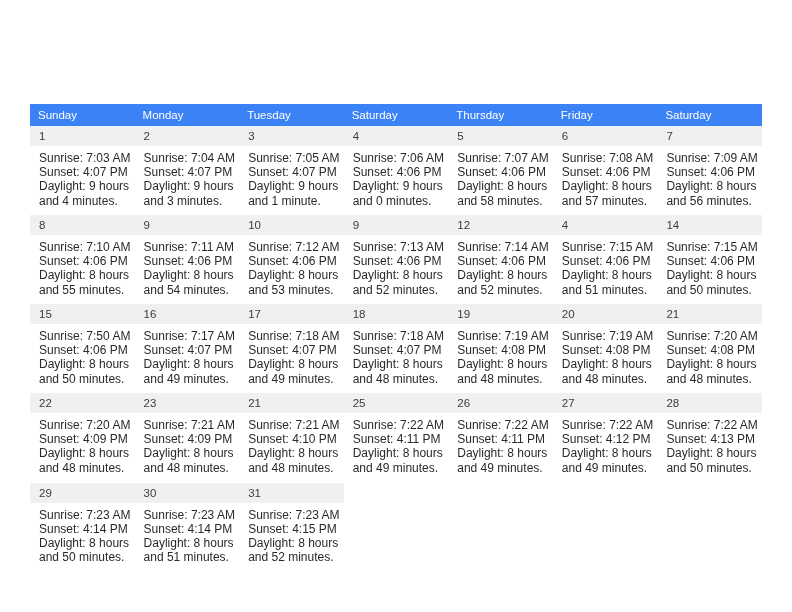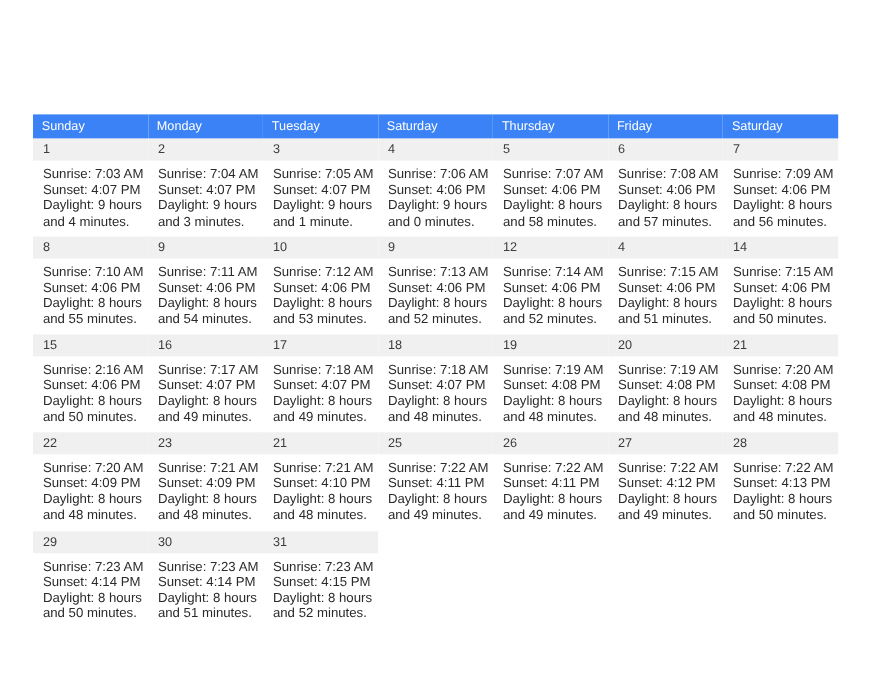--- a/index.html
+++ b/index.html
@@ -294,21 +294,21 @@
               <div>Daylight: 8 hours</div>
               <div>and 50 minutes.</div>
             </div>
           </td>
         </tr>
 
         <tr>
           <td class="daycell">
             <div class="daynum">15</div>
             <div class="info">
-              <div>Sunrise: 2:16 AM</div>
+              <div>Sunrise: 7:50 AM</div>
               <div>Sunset: 4:06 PM</div>
               <div>Daylight: 8 hours</div>
               <div>and 50 minutes.</div>
             </div>
           </td>
           <td class="daycell">
             <div class="daynum">16</div>
             <div class="info">
               <div>Sunrise: 7:17 AM</div>
               <div>Sunset: 4:07 PM</div>

